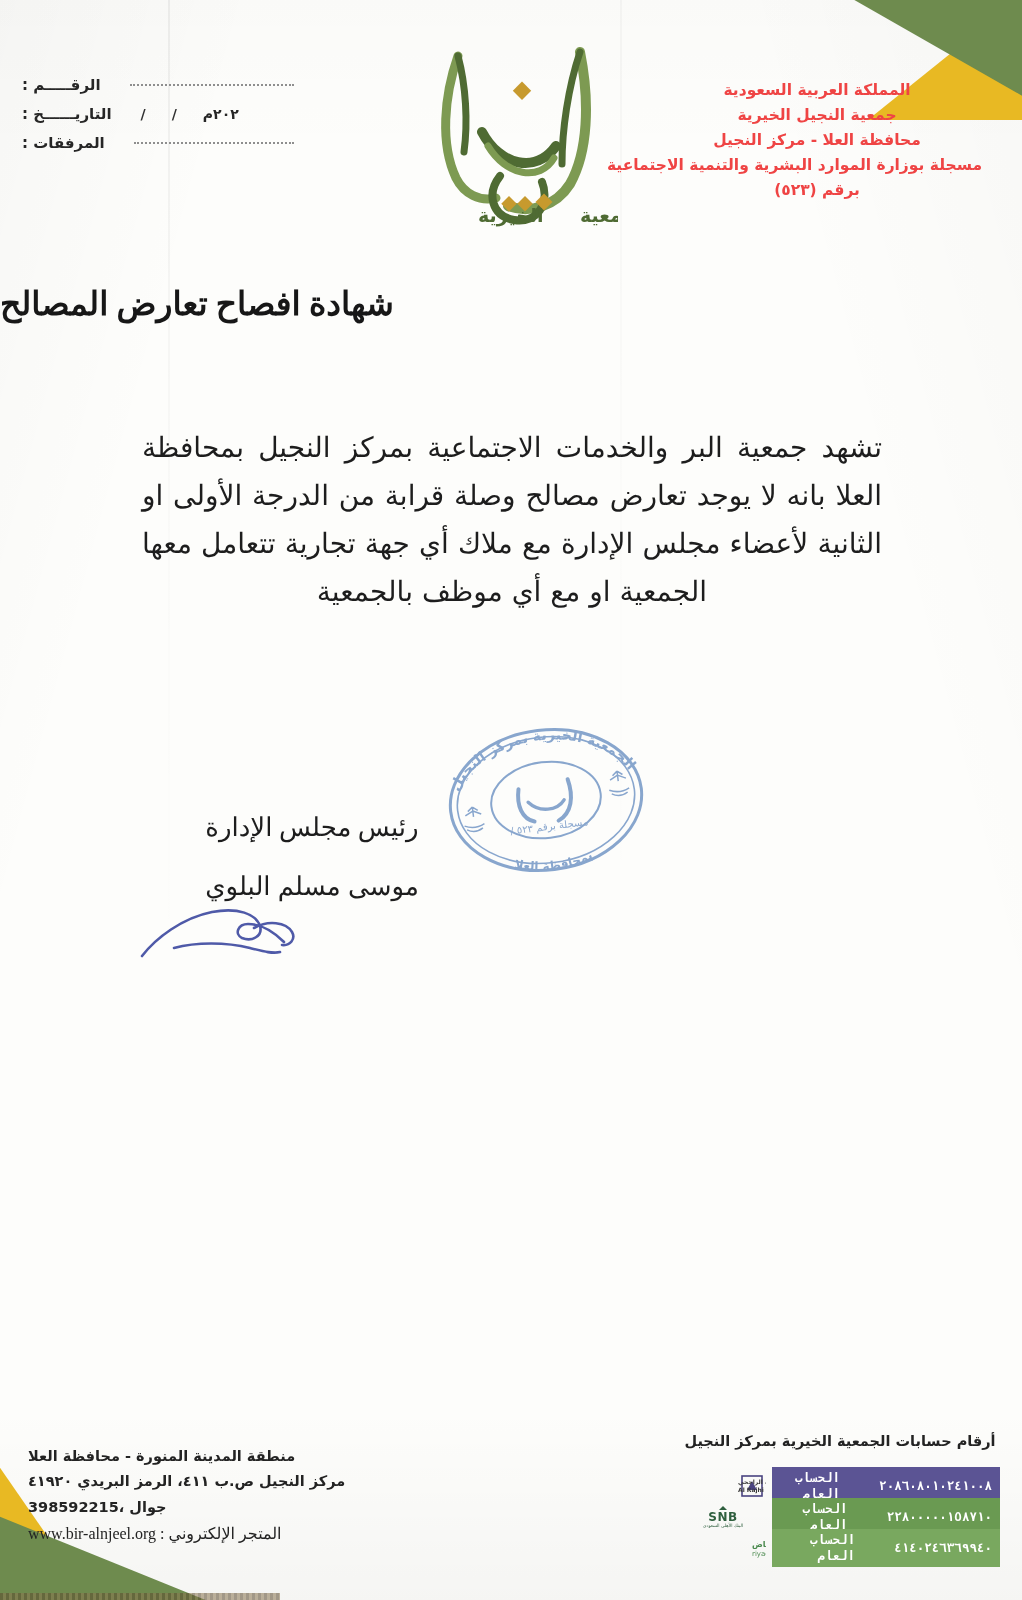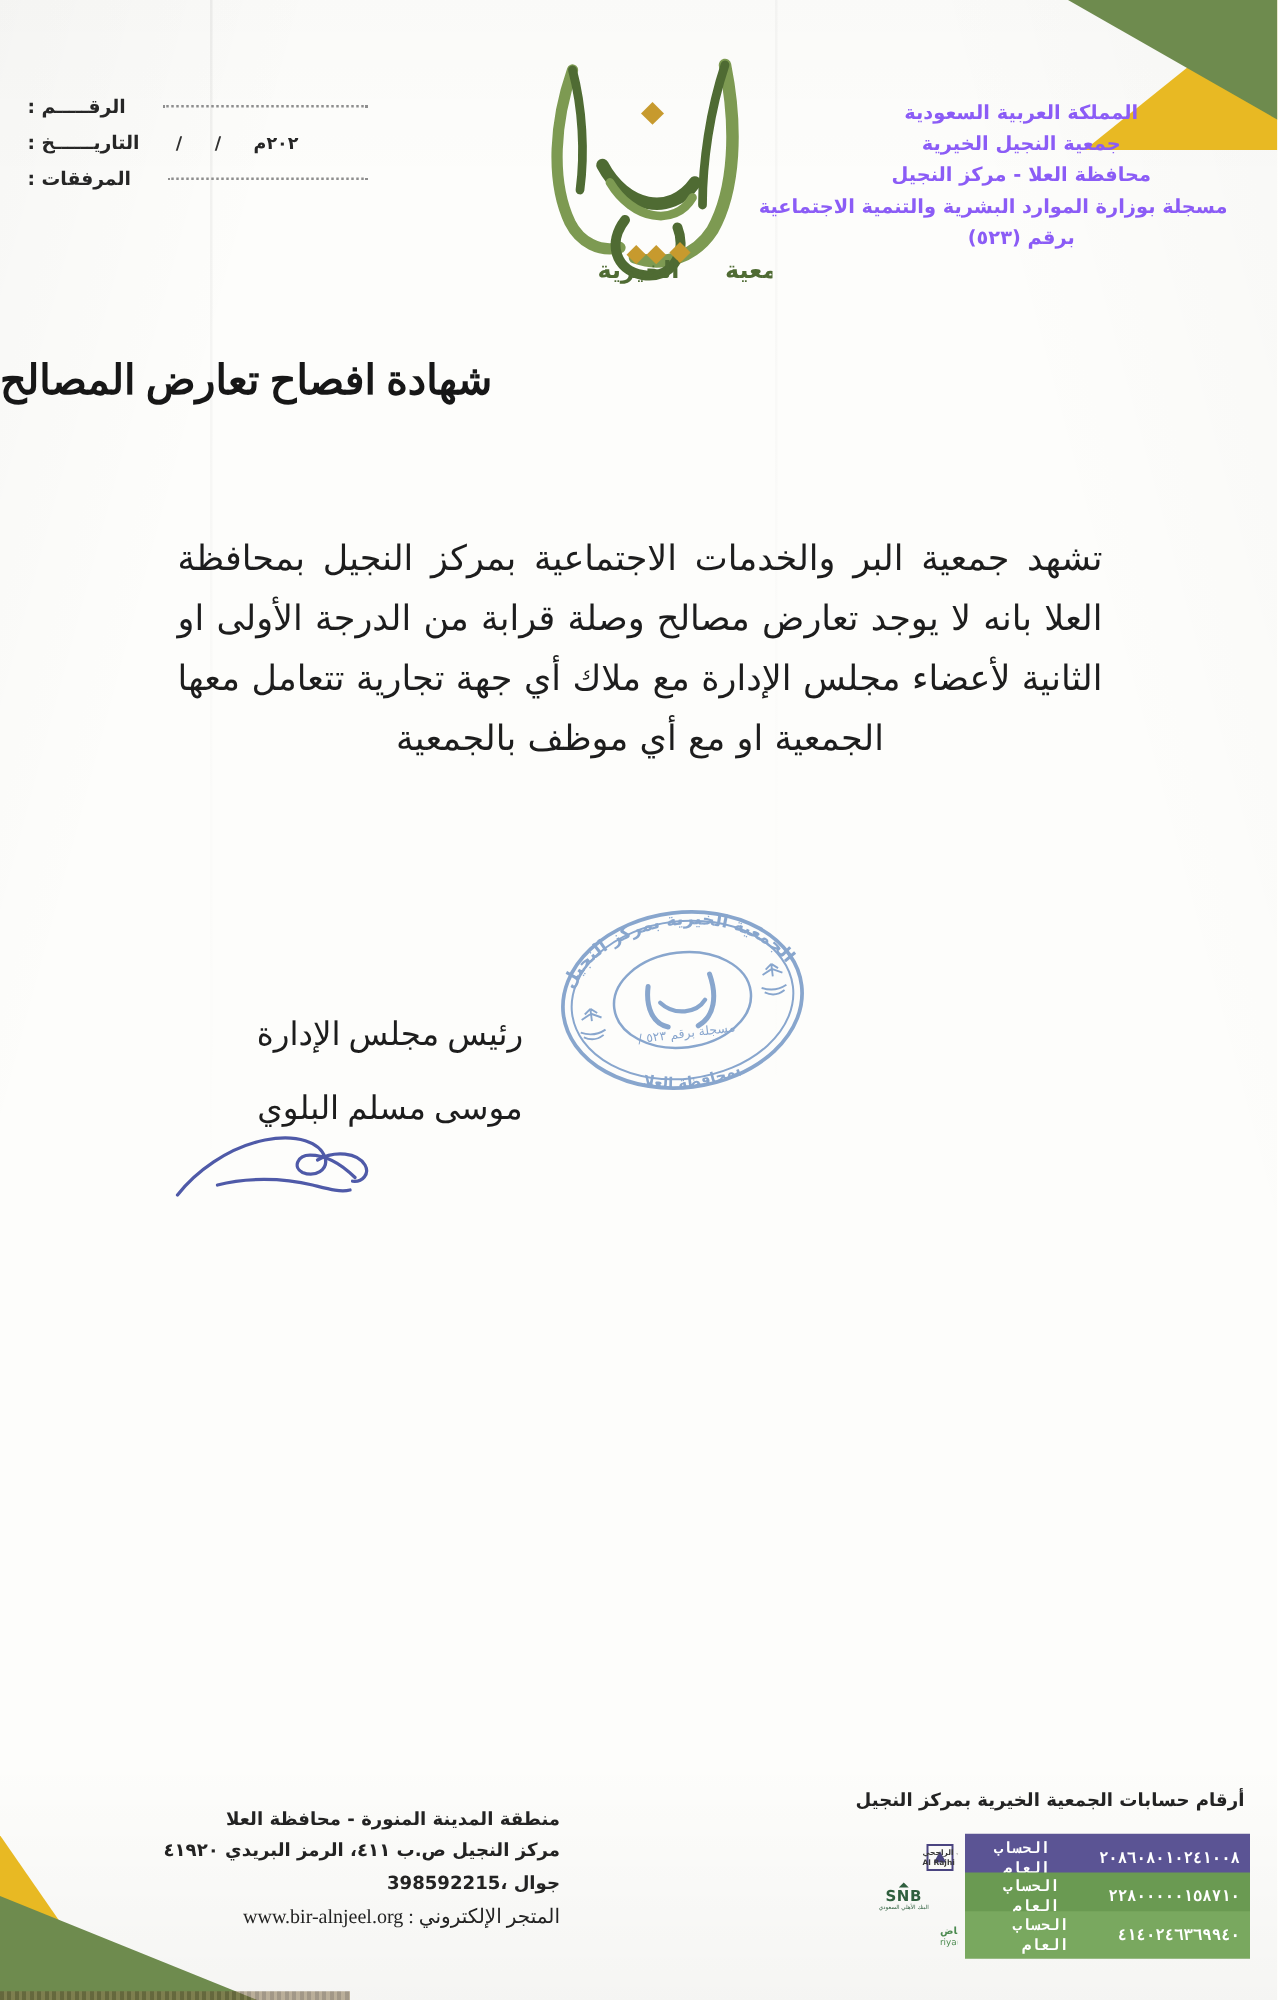--- a/index.html
+++ b/index.html
@@ -90,21 +90,21 @@
   
   .hdr-org {
     position: absolute;
     top: 78px; right: 40px;
     width: 330px;
     text-align: center;
     font-family: "DejaVu Sans", sans-serif;
     font-weight: bold;
     font-size: 15.5px;
     line-height: 1.62;
-    color: #8b5cf6;
+    color: #ef4444;
   }
   .hdr-org div { white-space: nowrap; }
 
   
   .logo {
     position: absolute;
     top: 26px; left: 404px;
     width: 214px; height: 212px;
   }
   .logo svg { width: 100%; height: 100%; display: block; }
@@ -193,38 +193,38 @@
     width: 270px;
     text-align: center;
   }
   .sig-role {
     font-family: "Liberation Serif", "DejaVu Serif", serif;
     font-size: 26px;
     color: #1d1d1d;
   }
   .sig-name {
     margin-top: 28px;
-    font-family: Liberation Serif, serif;
+    font-family: Liberation Sans, sans-serif;
     font-size: 26px;
     color: #1d1d1d;
   }
   .sig-mark {
     position: absolute;
     top: 898px; right: 688px;
     width: 200px; height: 70px;
     pointer-events: none;
   }
   .sig-mark svg { width: 100%; height: 100%; display: block; }
 
   
   .footer-left {
     position: absolute;
     bottom: 52px; left: 28px;
     width: 420px;
-    text-align: right;
+    text-align: left;
     font-family: "DejaVu Sans", sans-serif;
     font-weight: bold;
     font-size: 14.5px;
     line-height: 1.75;
     color: #232323;
   }
   .footer-left .site {
     font-family: "Liberation Serif", "DejaVu Serif", serif;
     font-weight: normal;
     font-size: 16px;

